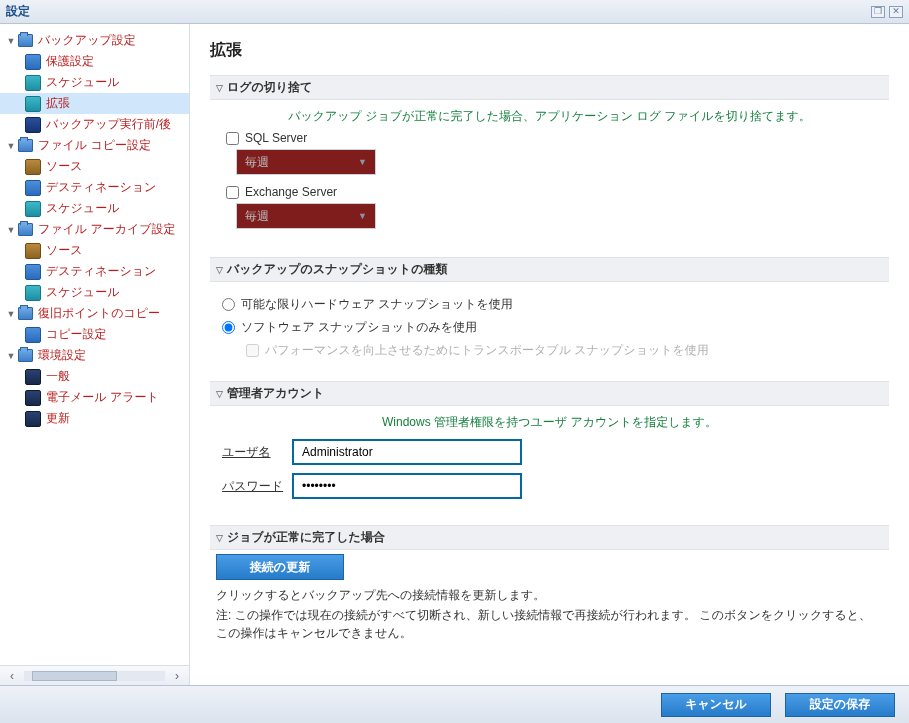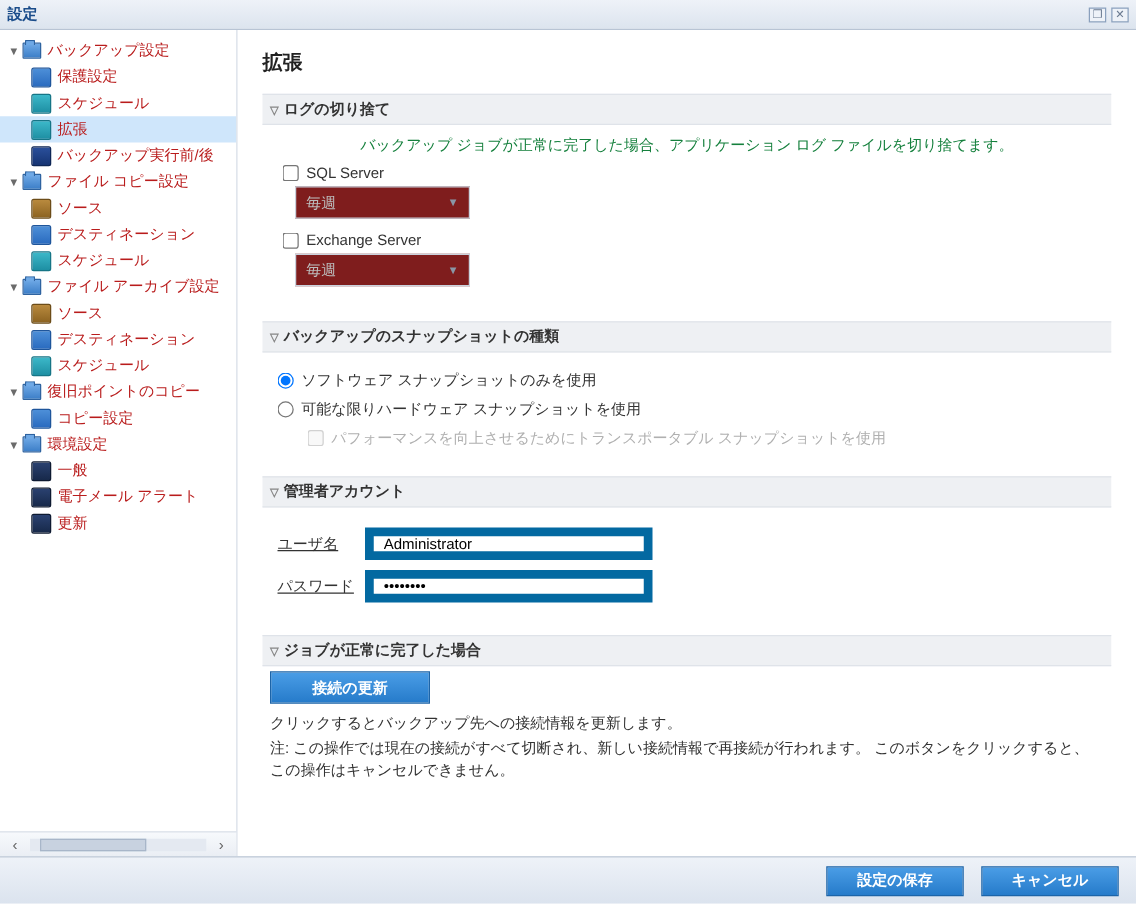--- a/index.html
+++ b/index.html
@@ -108,21 +108,21 @@
 .select-box.disabled { background:#7f1d1d; color:#bcbcbc; }
 .radio-row { display:flex; align-items:center; margin: 6px 0 6px 6px; }
 .radio-row input[type=radio] { width:13px; height:13px; }
 .radio-row label { margin-left:6px; }
 .radio-sub { display:flex; align-items:center; margin: 4px 0 4px 30px; color:#b0b0b0; }
 .radio-sub input[type=checkbox] { width:13px; height:13px; }
 .radio-sub label { margin-left:6px; }
 .fld-row { display:flex; align-items:center; margin: 8px 0 8px 6px; }
 .fld-label { width:70px;text-decoration:underline; }
 .fld-input {
-  width: 230px; height:26px; border:7px solid #0369a1; padding:0 8px;
+  width: 230px; height:26px; border:2px solid #0369a1; padding:0 8px;
   font-family: inherit; font-size:12px;
 }
 .recover-body { padding:4px 6px 4px 6px; }
 .btn-primary {
   display:inline-flex; align-items:center; justify-content:center;
   height:26px; min-width:128px;
   background: linear-gradient(to bottom,#4a9de6,#267bca);
   color:#fff; font-weight:bold;
   border:1px solid #1c64a8;
   cursor:pointer;
@@ -341,40 +341,41 @@
         </div>
       </div>
 
       <div class="section">
         <div class="section-hd">
           <span class="caret">▽</span>
           <span>バックアップのスナップショットの種類</span>
         </div>
         <div class="section-body">
           <div class="radio-row">
+            <input type="radio" name="snap" style="">
+            <label>可能な限りハードウェア スナップショットを使用</label>
+          </div>
+          <div class="radio-row">
             <input type="radio" name="snap" checked="" style="">
             <label>ソフトウェア スナップショットのみを使用</label>
-          </div>
-          <div class="radio-row">
-            <input type="radio" name="snap" style="">
-            <label>可能な限りハードウェア スナップショットを使用</label>
           </div>
           <div class="radio-sub">
             <input type="checkbox" disabled="" style="">
             <label>パフォーマンスを向上させるためにトランスポータブル スナップショットを使用</label>
           </div>
         </div>
       </div>
 
       <div class="section">
         <div class="section-hd">
           <span class="caret">▽</span>
           <span>管理者アカウント</span>
         </div>
         <div class="section-body">
+          <div class="descline">Windows 管理者権限を持つユーザ アカウントを指定します。</div>
           <div class="fld-row">
             <span class="fld-label">ユーザ名</span>
             <input class="fld-input" value="Administrator" style="">
           </div>
           <div class="fld-row">
             <span class="fld-label">パスワード</span>
             <input class="fld-input" type="text" value="••••••••" style="">
           </div>
         </div>
       </div>
@@ -388,16 +389,16 @@
           <div class="btn-primary">接続の更新</div>
           <div class="note">クリックするとバックアップ先への接続情報を更新します。</div>
           <div class="note">注: この操作では現在の接続がすべて切断され、新しい接続情報で再接続が行われます。 このボタンをクリックすると、この操作はキャンセルできません。</div>
         </div>
       </div>
 
     </div>
   </div>
 
   <div class="footer">
+    <div class="fbtn">キャンセル</div>
     <div class="fbtn">設定の保存</div>
-    <div class="fbtn">キャンセル</div>
   </div>
 </div>
 
 </body></html>

